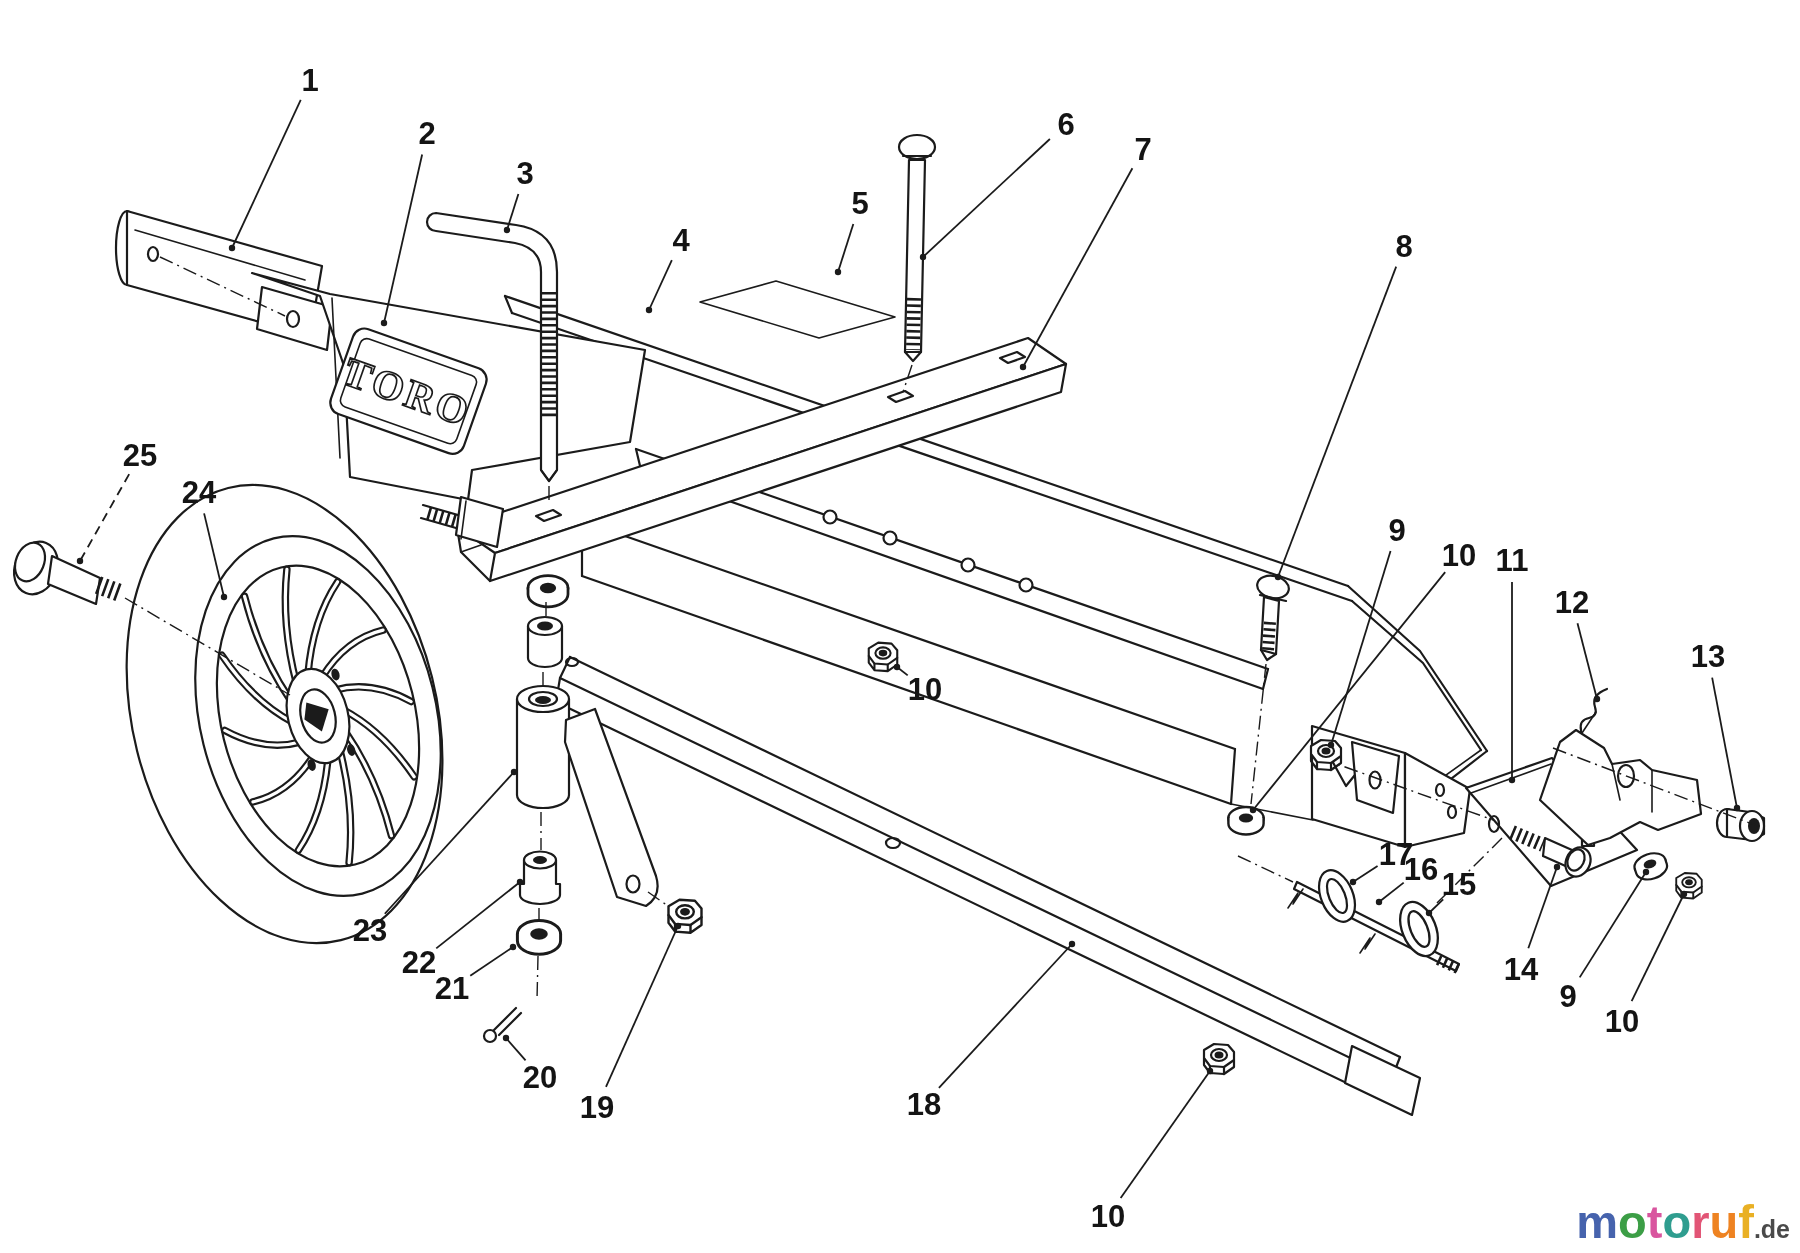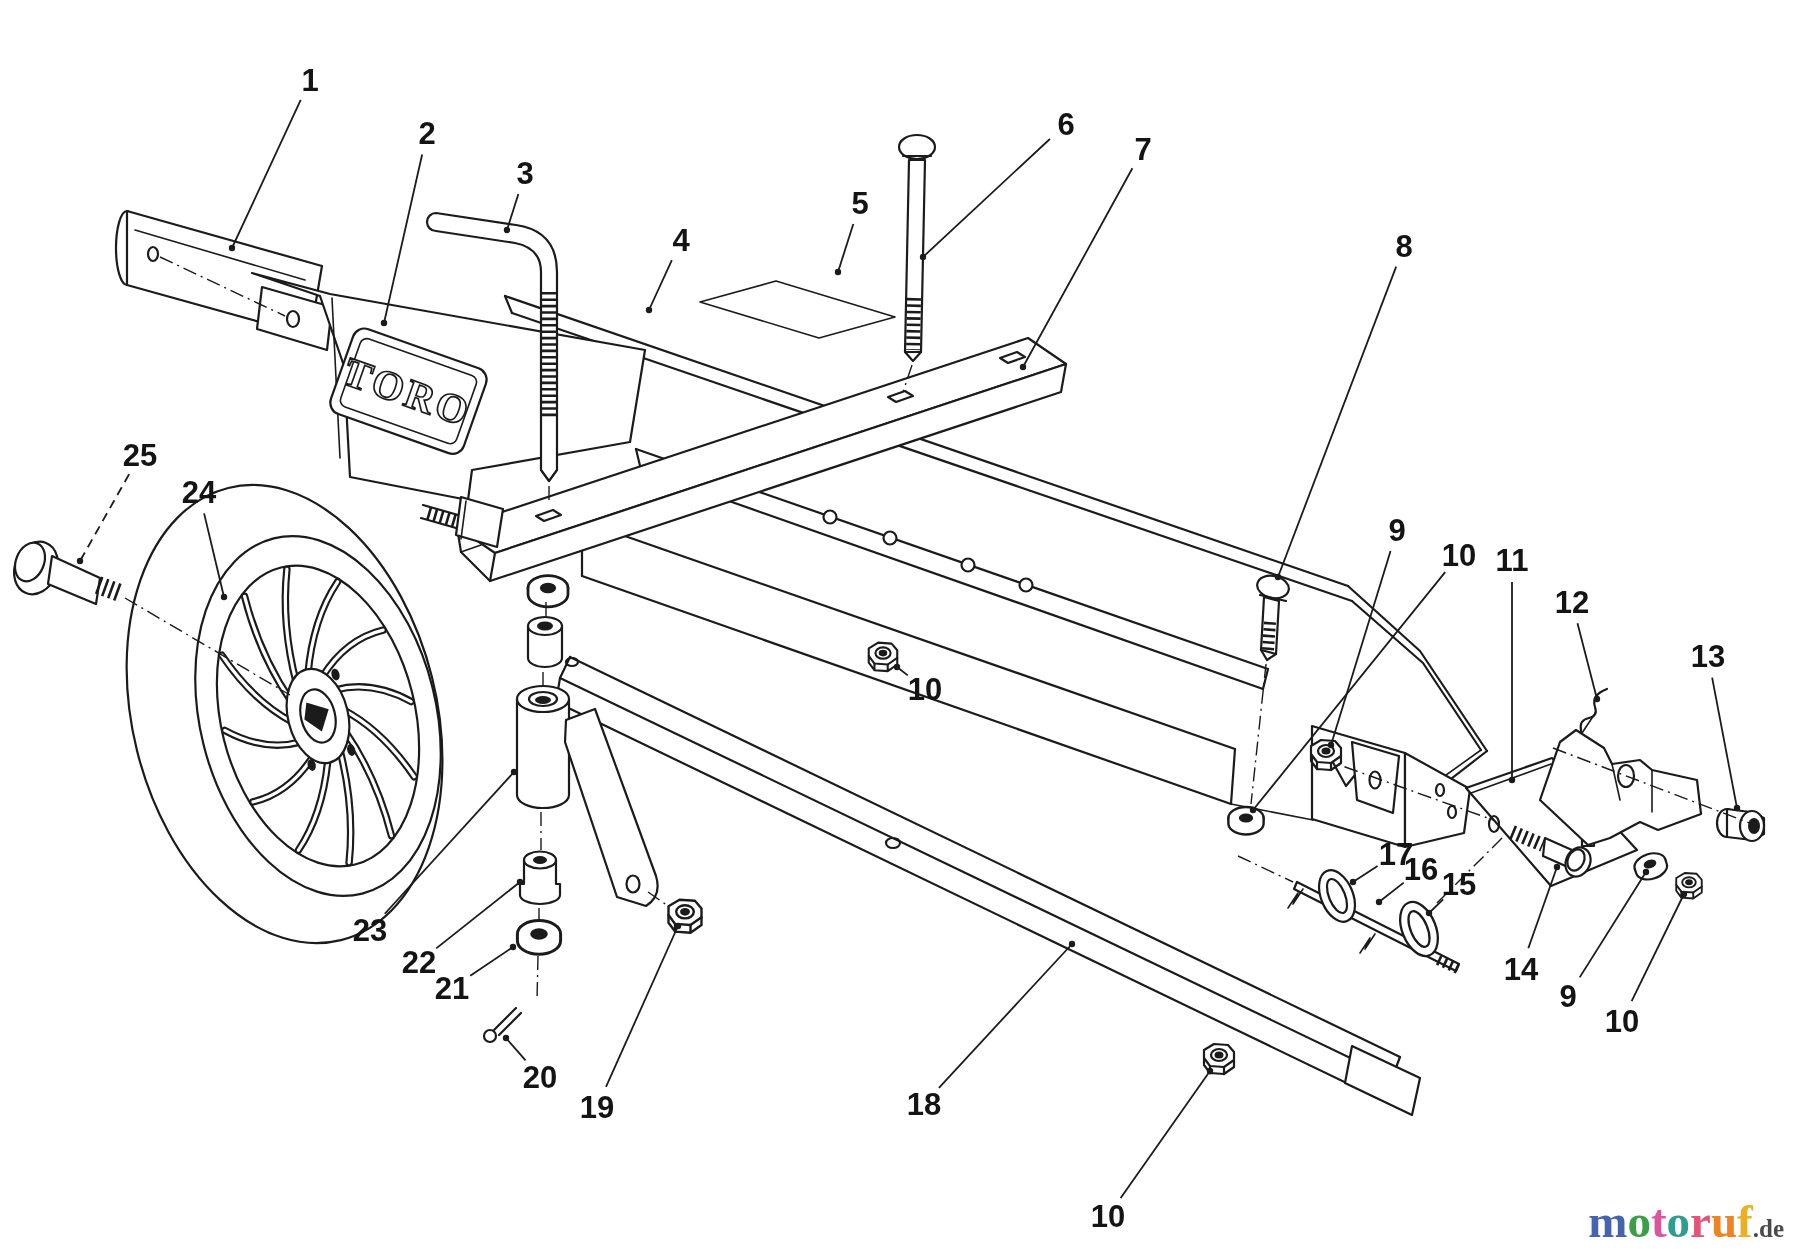--- a/index.html
+++ b/index.html
@@ -7,21 +7,21 @@
          font-family:"Liberation Sans",sans-serif;}
   svg{position:absolute;left:0;top:0;}
   .ink{stroke:#1b1b1b;fill:none;stroke-width:2.2;stroke-linecap:round;stroke-linejoin:round;}
   .thin{stroke-width:1.6;}
   .wfill{fill:#ffffff;}
   .dark{fill:#1b1b1b;stroke:none;}
   .threads{stroke:#1b1b1b;stroke-dasharray:2.6 3.8;fill:none;}
   .dashdot{stroke:#1b1b1b;stroke-width:1.4;fill:none;stroke-dasharray:14 5 2 5;}
   .callout-text{font-family:"Liberation Sans",sans-serif;font-weight:bold;font-size:31px;fill:#141414;}
   .leader{stroke:#1b1b1b;stroke-width:1.8;fill:none;}
-  #watermark{position:absolute;right:16px;bottom:8px;font-family:Liberation Serif, serif;
+  #watermark{position:absolute;right:10px;bottom:8px;font-family:Liberation Sans, sans-serif;
              font-weight:bold;font-size:47px;letter-spacing:0px;line-height:1;}
   #watermark .suffix{font-size:25px;font-weight:bold;}
   .toro-text{font-family:"Liberation Serif",serif;font-weight:bold;font-size:41px;
              letter-spacing:3px;fill:#ffffff;stroke:#1b1b1b;stroke-width:1.7;}
 </style>
 </head>
 <body>
 
 <div id="stage">
 <svg id="diagram" width="1800" height="1253" viewBox="0 0 1800 1253">

